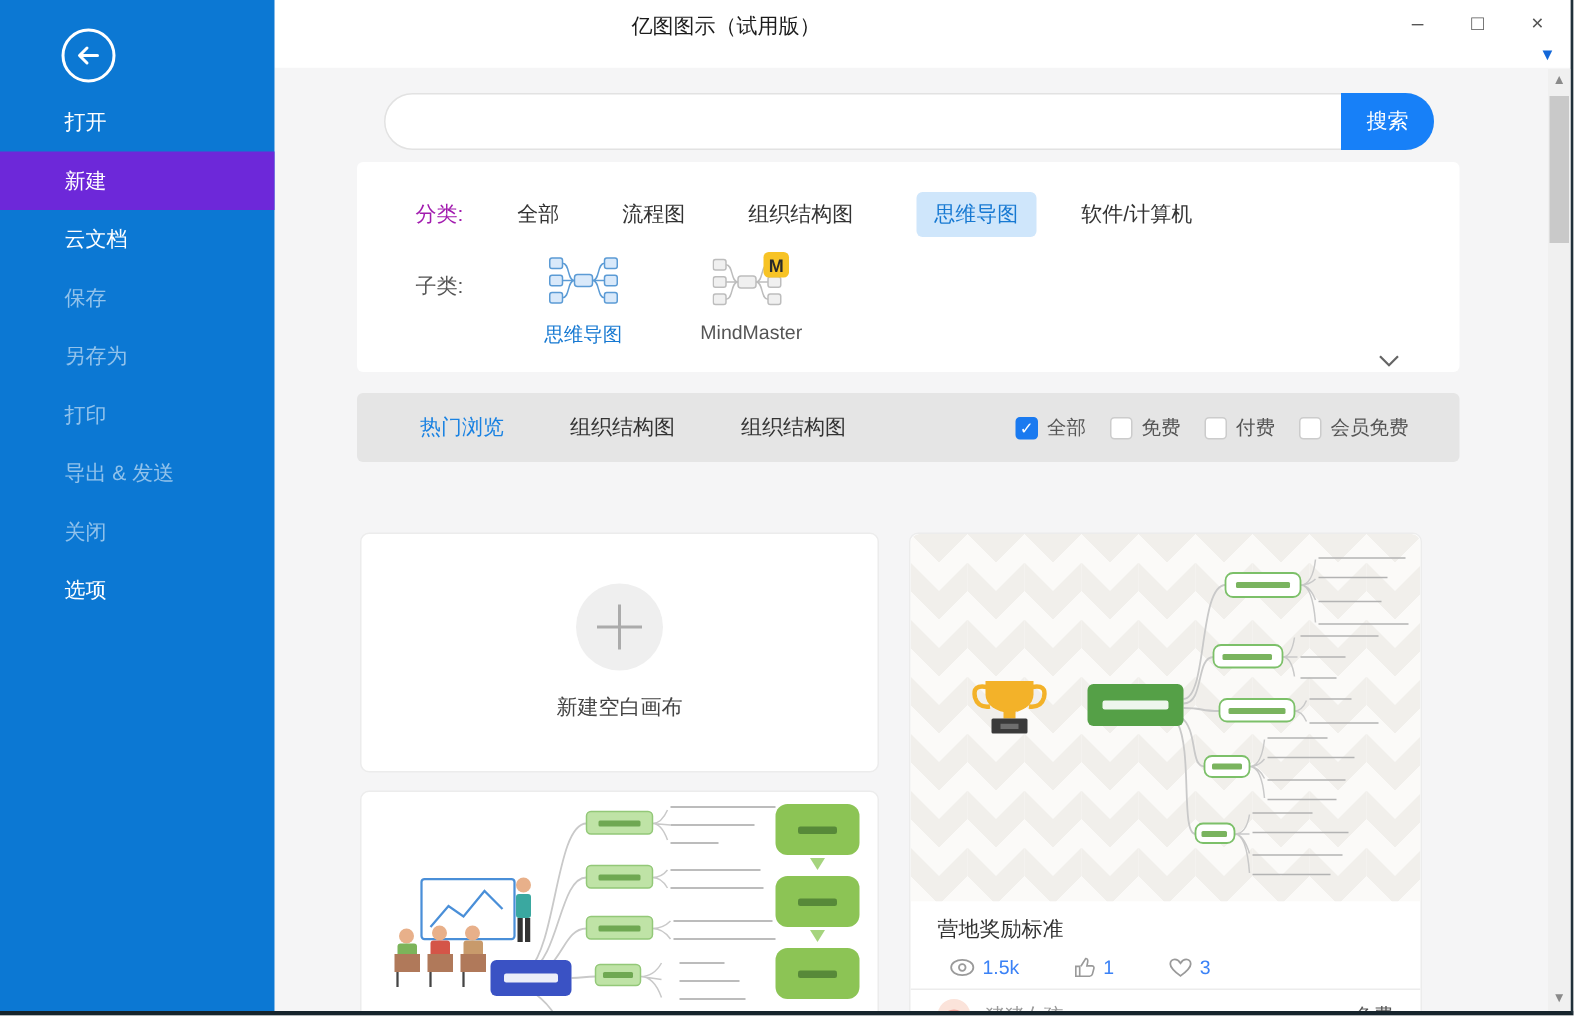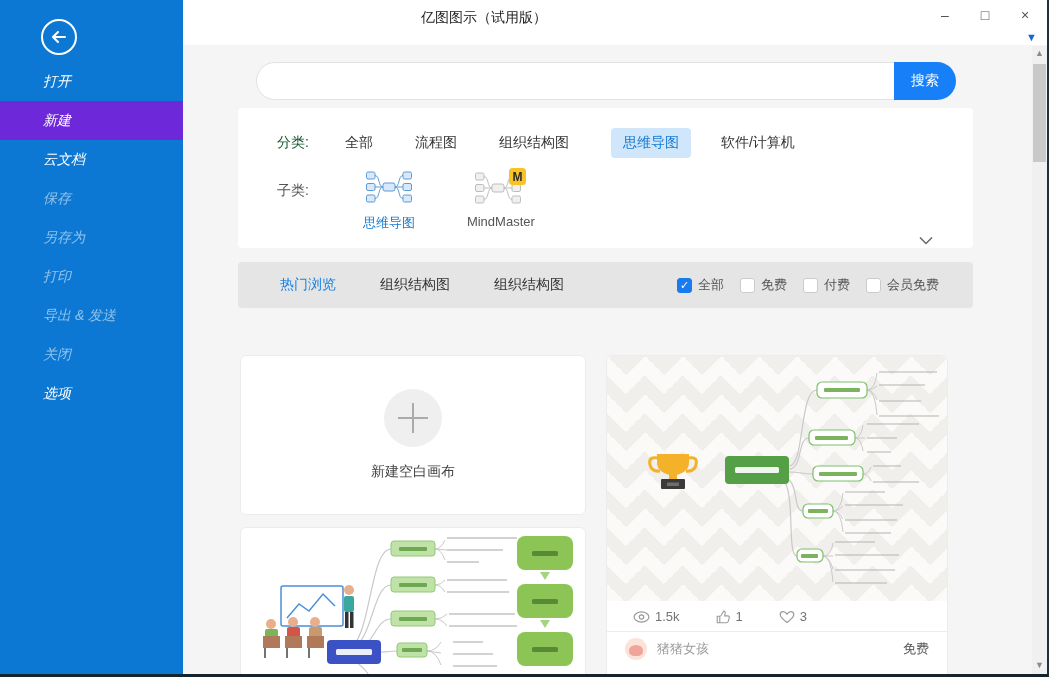--- a/index.html
+++ b/index.html
@@ -13,35 +13,35 @@
   .titlebar{position:absolute;left:183px;top:0;right:0;height:45px;background:#fff;}
   .title{position:absolute;left:238px;top:9px;font-size:14px;color:#1c1c1c;}
   .win-controls{position:absolute;right:14px;top:6px;display:flex;gap:24px;color:#555;}
   .wc{font-size:14px;line-height:18px;cursor:default;width:16px;text-align:center;}
   .ribbon-arrow{position:absolute;right:10px;top:32px;color:#1367d8;font-size:11px;line-height:11px;}
   
   .sidebar{position:absolute;left:0;top:0;width:183px;height:100%;background:#0c78d3;}
   .back-btn{position:absolute;left:41px;top:19px;width:36px;height:36px;border:2px solid #fff;border-radius:50%;}
   .back-btn svg{display:block;margin:7px auto;}
   .nav{position:absolute;left:0;top:62px;width:100%;}
-  .nav-item{height:39px;line-height:39px;padding-left:43px;color:#fff;font-size:14px;cursor:default;white-space:nowrap;font-style:italic;}
+  .nav-item{height:39px;line-height:39px;padding-left:43px;color:#fff;font-size:14px;cursor:default;white-space:nowrap;}
   .nav-item.selected{background:#6d28d9;}
   .nav-item.disabled{color:rgba(255,255,255,0.55);}
   .minus-circle{display:inline-block;width:15px;height:15px;background:#fff;border-radius:50%;position:relative;vertical-align:-2px;margin-right:9px;}
   .minus-circle i{position:absolute;left:3px;top:6.5px;width:9px;height:2.5px;background:#0c78d3;}
   
   .content-bg{position:absolute;left:183px;top:45px;right:0;bottom:0;background:#f5f5f6;}
   
   .search-wrap{position:absolute;left:256px;top:62px;width:700px;height:38px;background:#fff;border:1px solid #e2e2e2;border-radius:19px;}
   .search-input{position:absolute;left:0;top:0;height:100%;width:calc(100% - 70px);border:none;outline:none;background:transparent;padding:0 18px;font-size:14px;border-radius:19px 0 0 19px;font-family:inherit;}
   .search-btn{position:absolute;right:-1px;top:-1px;bottom:-1px;width:62px;background:#1780f8;color:#fff;font-size:14px;border:none;border-radius:0 19px 19px 0;display:flex;align-items:center;justify-content:center;cursor:default;}
   
   .panel{position:absolute;left:238px;top:108px;width:735px;height:140px;background:#fff;border-radius:4px;}
   .cat-row{position:absolute;left:39px;top:20px;right:70px;display:flex;align-items:center;font-size:14px;}
-  .cat-label{color:#14532d;margin-right:36px;}
+  .cat-label{color:#a21caf;margin-right:36px;}
   .cat-item{color:#333;margin-right:42px;cursor:default;}
   .cat-item.chip{background:#cfe6fb;color:#1779d2;padding:6px 12px;border-radius:4px;margin-right:30px;}
   .cat-chevron{position:absolute;right:40px;top:128px;cursor:default;}
   .sub-row{position:absolute;left:39px;top:58px;display:flex;align-items:flex-start;font-size:14px;}
   .sub-label{color:#555;margin-top:16px;margin-right:48px;}
   .sub-item{display:flex;flex-direction:column;align-items:center;margin-right:46px;cursor:default;min-width:64px;}
   .sub-icon{height:42px;display:flex;align-items:center;}
   .sub-name{font-size:13px;margin-top:6px;color:#555;}
   .sub-item.selected .sub-name{color:#1779d2;}
   
@@ -67,21 +67,21 @@
     background-color:#fbfaf8;
     background-image:
       linear-gradient(135deg,#f1efeb 25%,transparent 25%),
       linear-gradient(225deg,#f1efeb 25%,transparent 25%),
       linear-gradient(45deg,#f1efeb 25%,transparent 25%),
       linear-gradient(315deg,#f1efeb 25%,transparent 25%);
     background-position:19px 0,19px 0,0 0,0 0;
     background-size:38px 38px;background-repeat:repeat;
   }
   .card-title{padding:10px 18px 0 18px;font-size:14px;color:#333;}
-  .stats{display:flex;align-items:center;margin:8px 0 7px 26px;color:#737373;font-size:13px;}
+  .stats{display:flex;align-items:center;margin:8px 0 7px 26px;color:#3b82f6;font-size:13px;}
   .stat{display:flex;align-items:center;gap:5px;}
   .stat + .stat{margin-left:36px;}
   .author-row{border-top:1px solid #ececec;display:flex;align-items:center;padding:6px 18px;}
   .avatar{width:22px;height:22px;border-radius:50%;background:#fbe3da;position:relative;overflow:hidden;}
   .avatar i{position:absolute;left:4px;top:7px;width:14px;height:11px;background:#f0a49a;border-radius:50% 50% 40% 40%;}
   .author-name{margin-left:10px;font-size:13px;color:#9a9a9a;}
   .price-tag{margin-left:auto;font-size:13px;color:#555;}
   
   .scrollbar{position:absolute;right:0;top:46px;width:15px;bottom:0;background:#f0f0f0;}
   .sb-arrow{position:absolute;left:0;width:100%;height:14px;color:#8a8a8a;font-size:9px;text-align:center;line-height:14px;}
@@ -366,20 +366,21 @@
         <g transform="translate(66,112)">
           <path d="M15 -10 q10 -2 8 7 q-2 7 -10 6" fill="none" stroke="#f3b229" stroke-width="3"></path>
           <path d="M-15 -10 q-10 -2 -8 7 q2 7 10 6" fill="none" stroke="#f3b229" stroke-width="3"></path>
           <path d="M-16 -14 h32 v9 a16 12 0 0 1 -32 0 z" fill="#f3b229"></path>
           <rect x="-4" y="5" width="8" height="6" fill="#f3b229"></rect>
           <rect x="-12" y="11" width="24" height="10" rx="1" fill="#3a3a3a"></rect>
           <rect x="-6" y="14.5" width="12" height="3.5" fill="#6e6e6e"></rect>
         </g>
       </svg>
     </div>
+    <div class="card-title">营地奖励标准</div>
     <div class="stats">
       <span class="stat">
         <svg width="17" height="12" viewBox="0 0 17 12">
             <ellipse cx="8.5" cy="6" rx="7.4" ry="5.1" fill="none" stroke="#9a9a9a" stroke-width="1.2"></ellipse>
             <circle cx="8.5" cy="6" r="2.2" fill="none" stroke="#9a9a9a" stroke-width="1.2"></circle>
           </svg>
         <span>1.5k</span>
       </span>
       <span class="stat">
         <svg width="15" height="14" viewBox="0 0 15 14">

